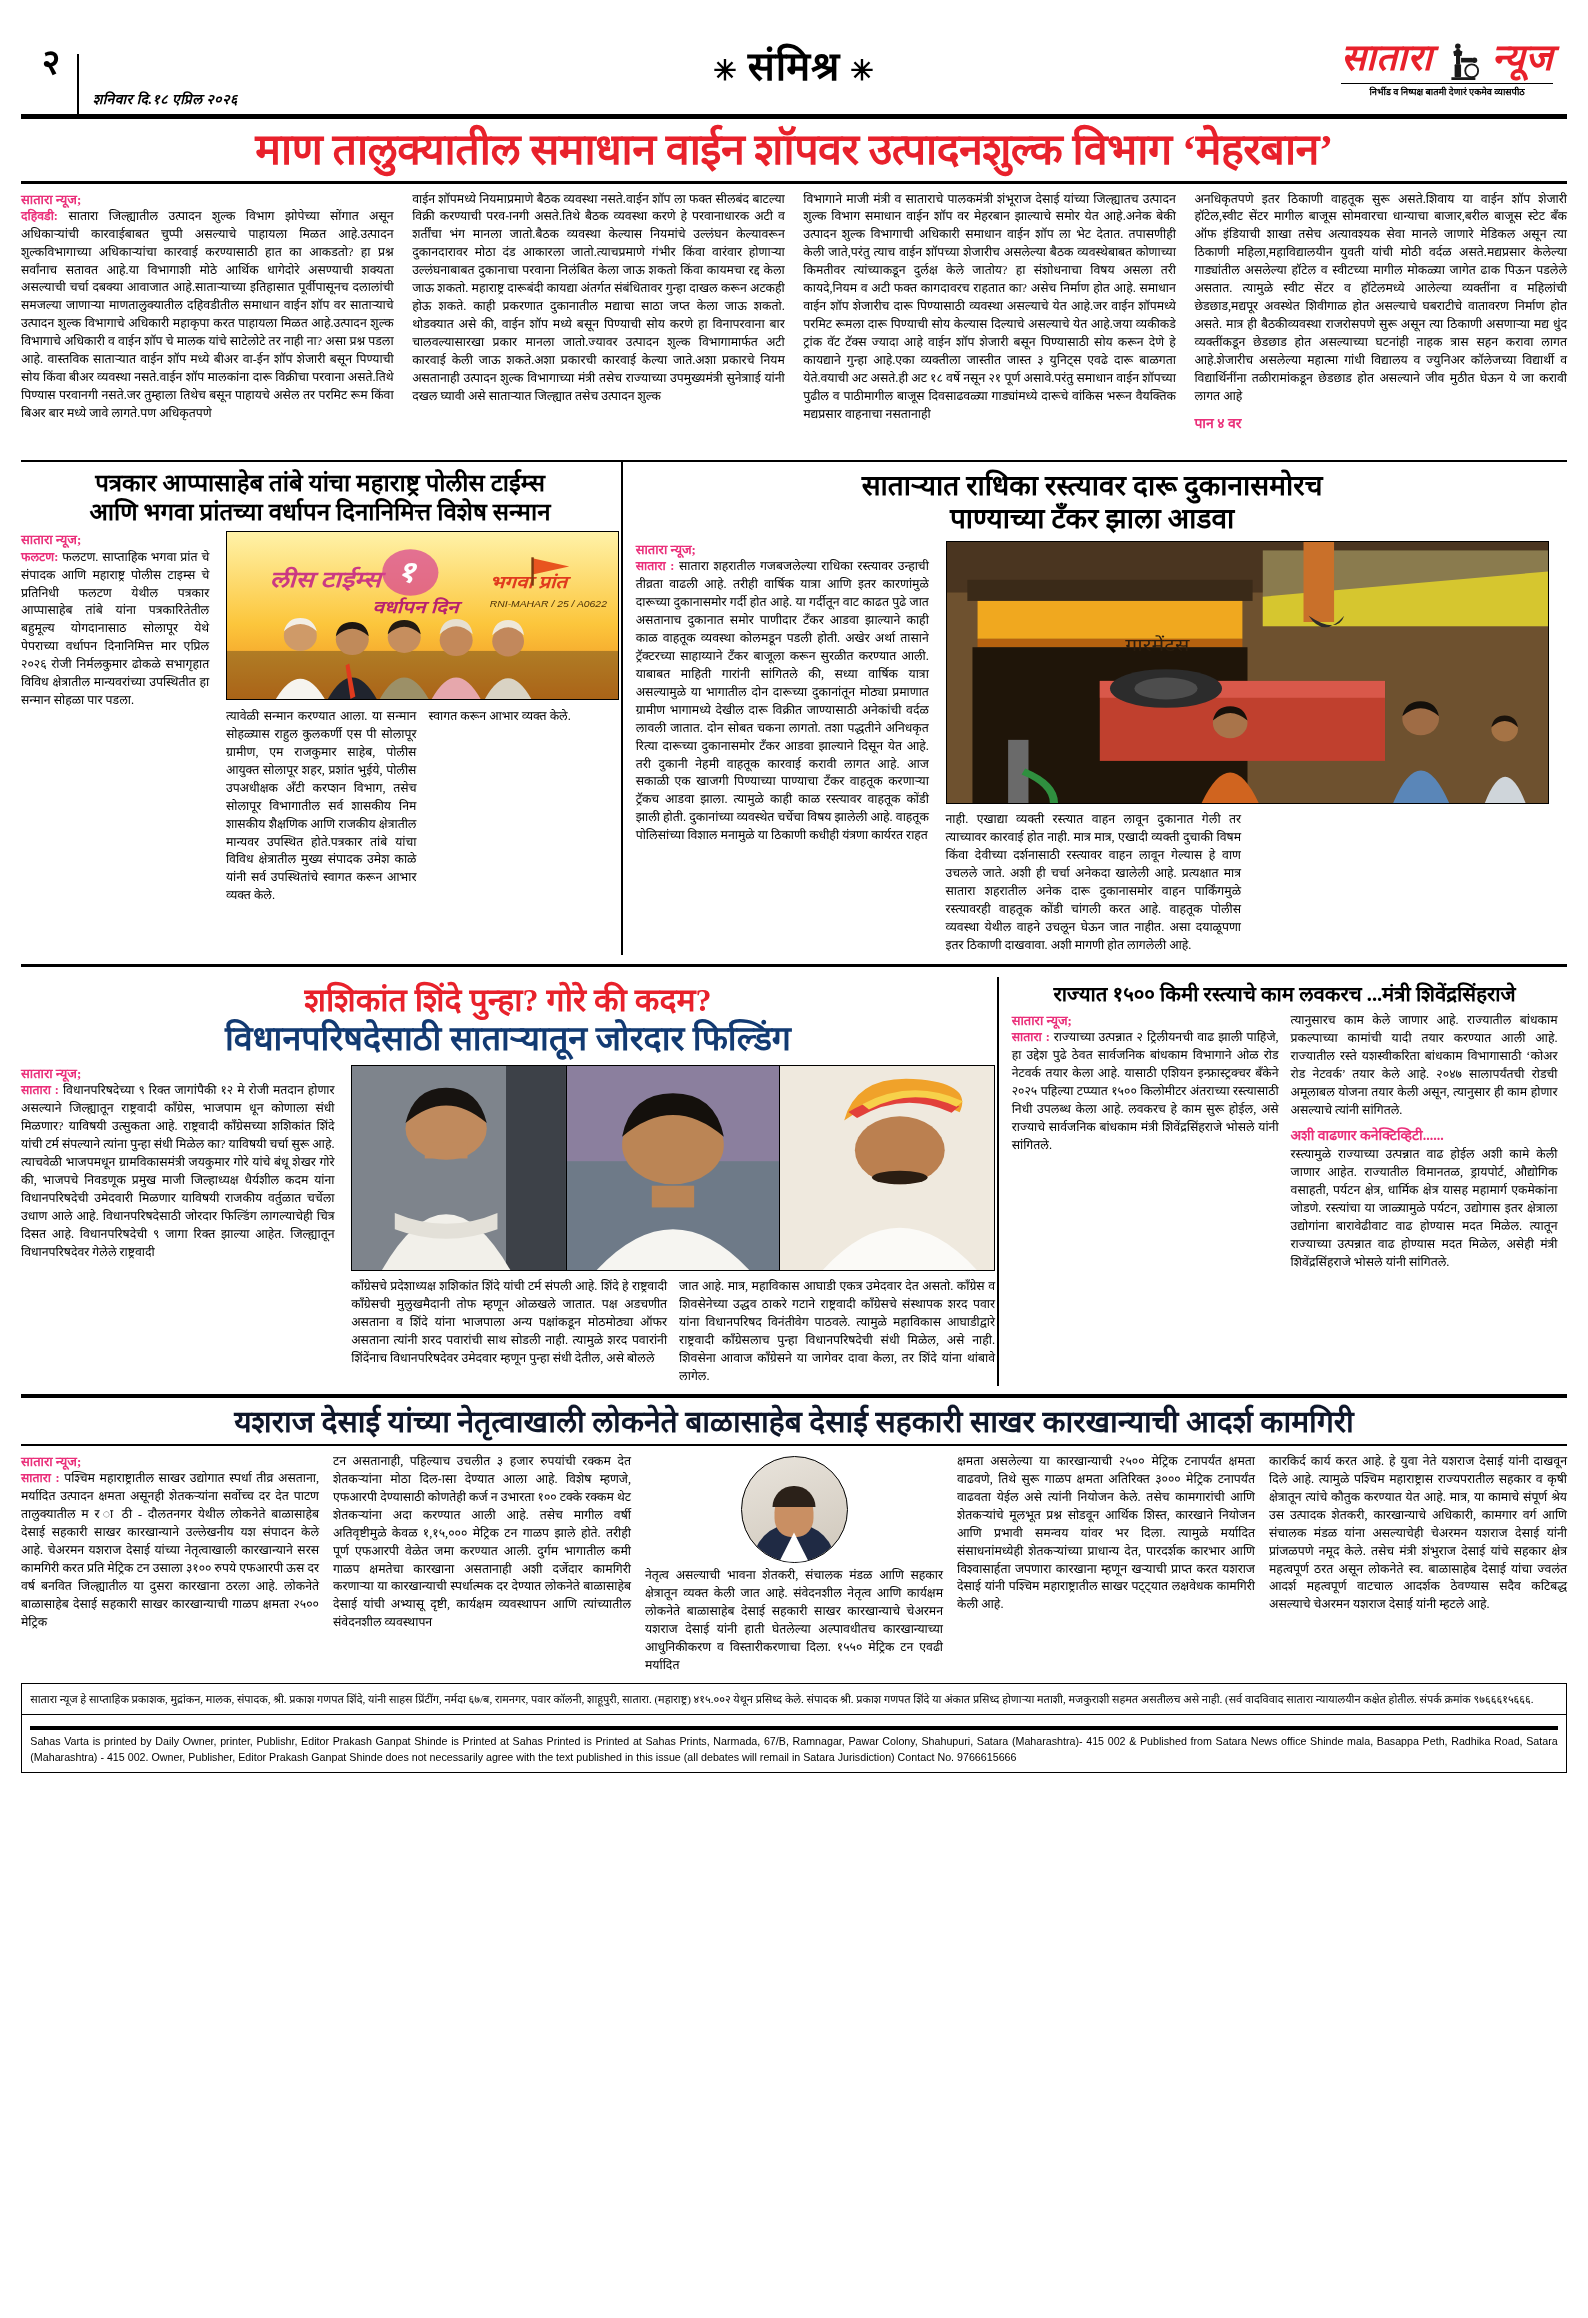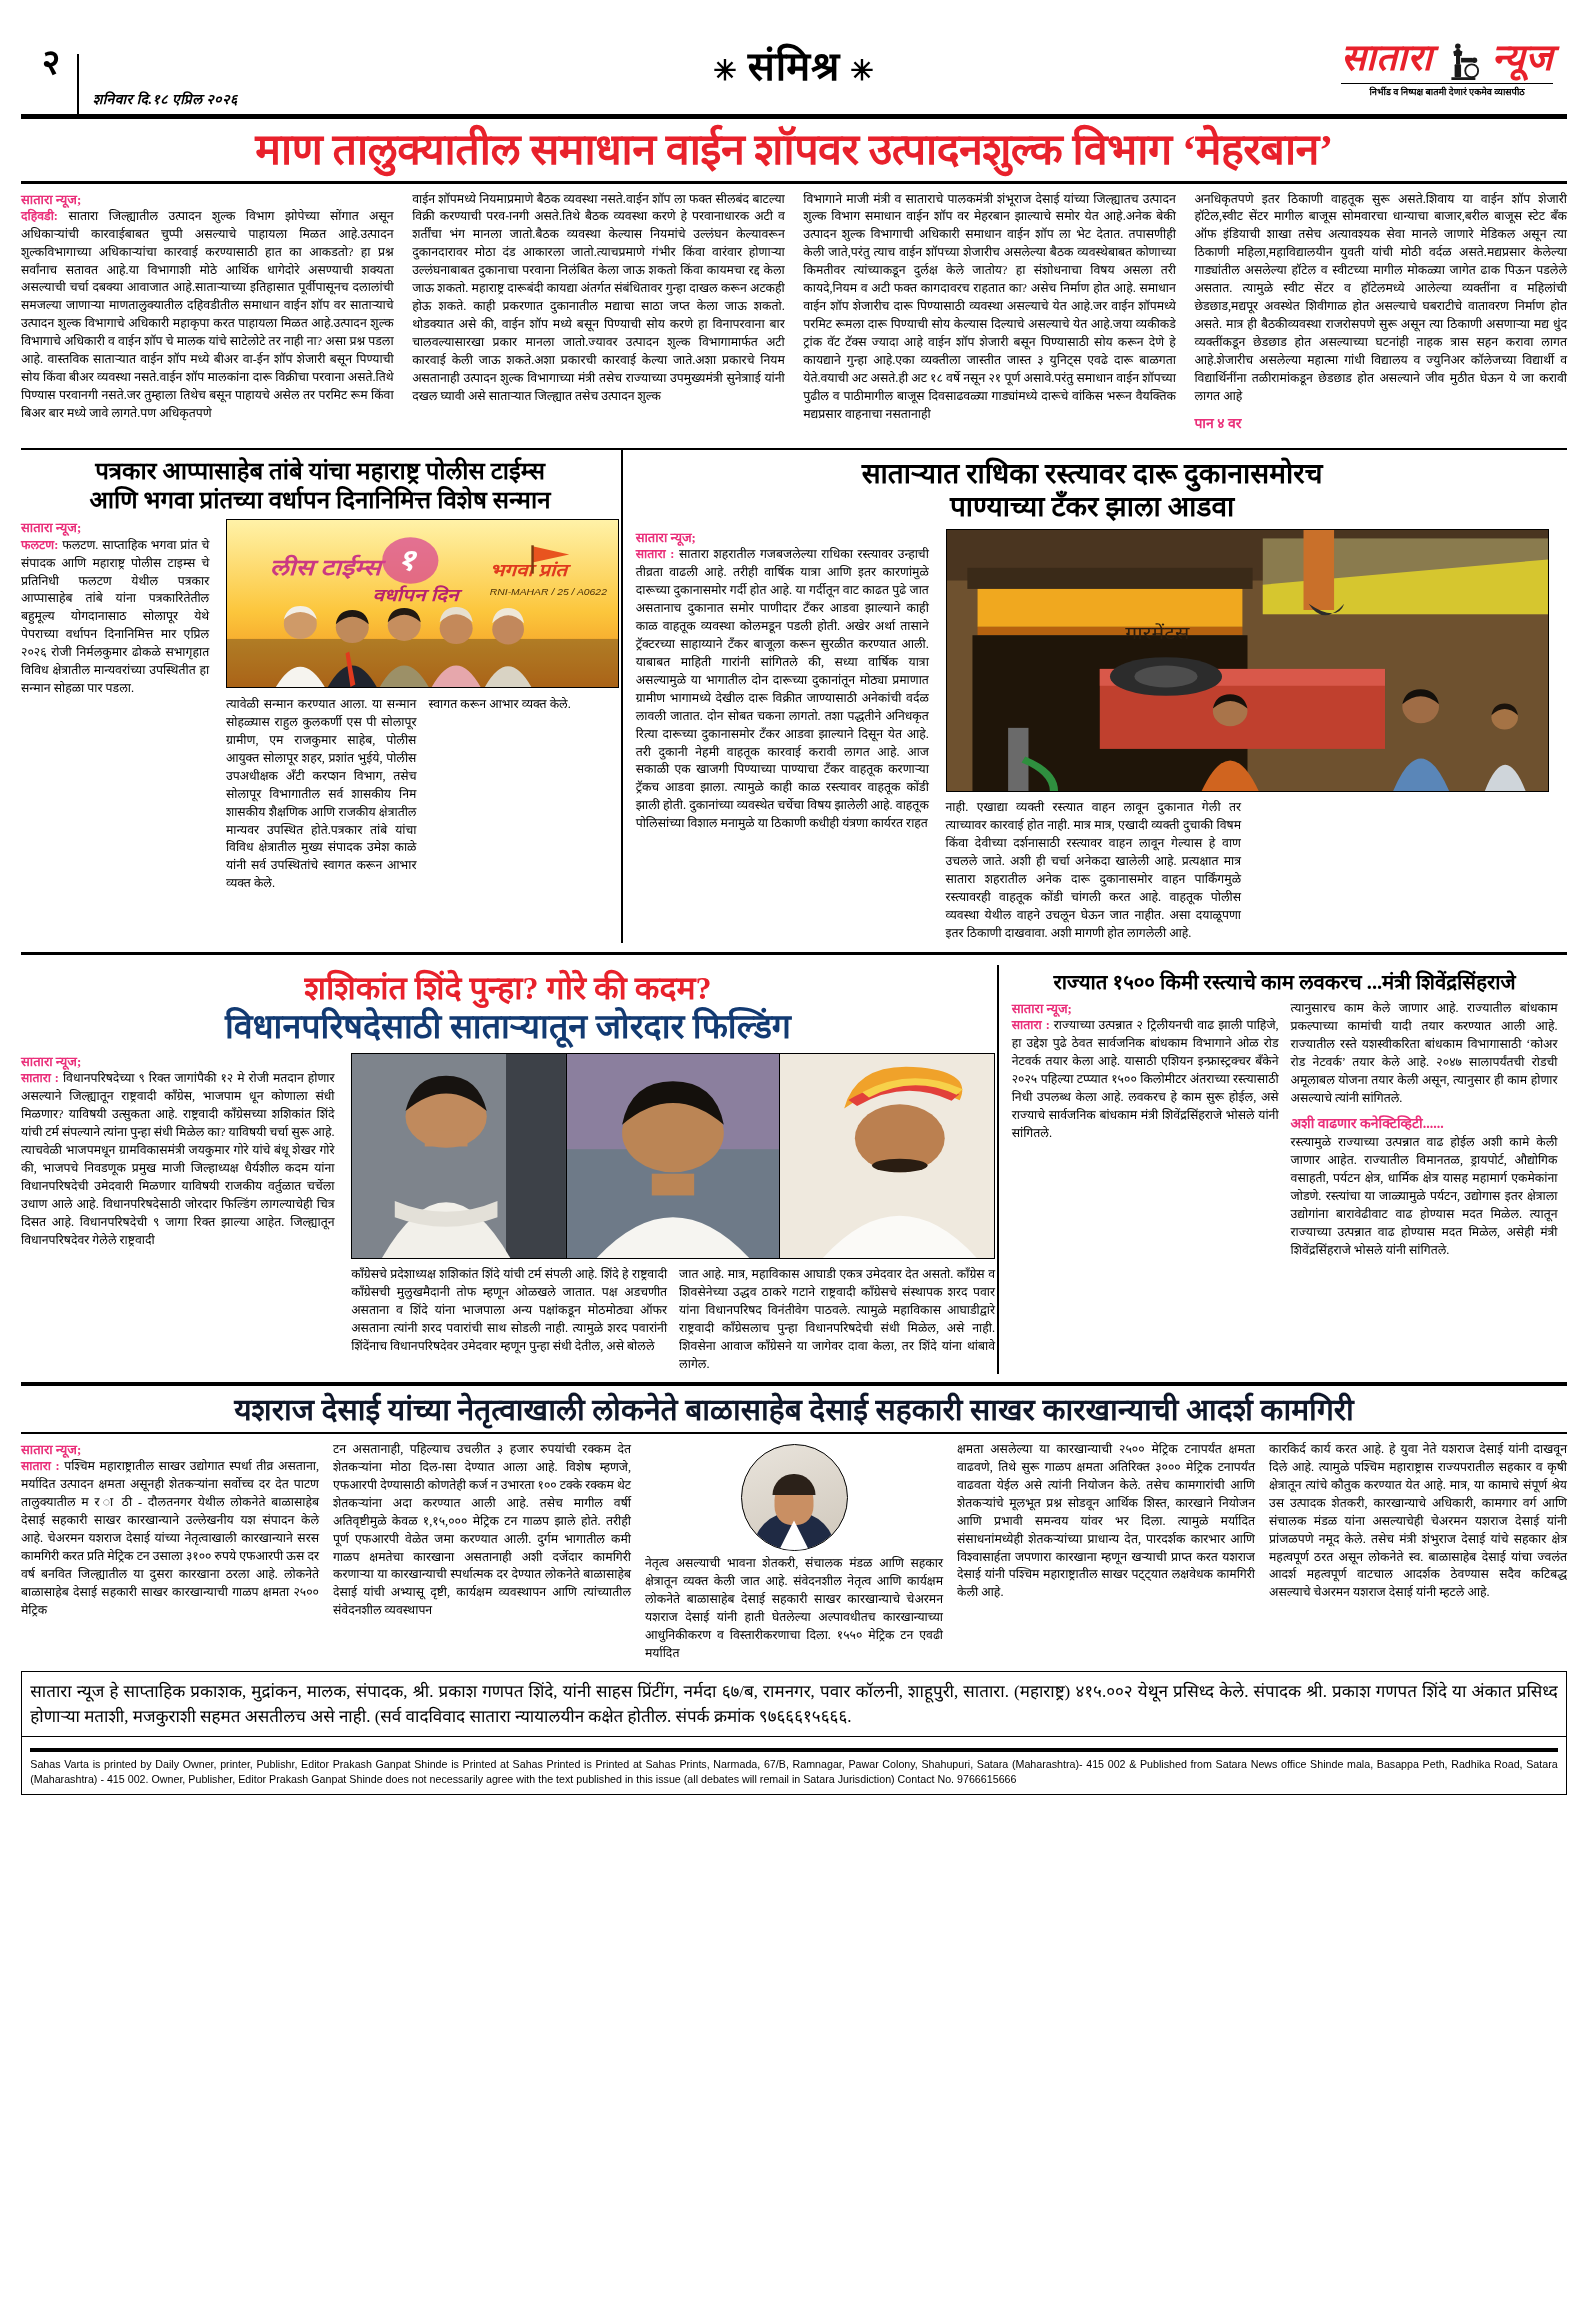--- a/index.html
+++ b/index.html
@@ -114,21 +114,21 @@
     line-height: 1.46;
     text-align: justify;
     text-justify: inter-word;
     hyphens: auto;
   }
   .byline { color: #ea2f7a; font-weight: bold; font-size: 13px; line-height: 1.32; }
   .dateline { color: #ea2f7a; font-weight: bold; }
   .jump { color: #ea2f7a; font-weight: bold; font-size: 14px; display: block; margin-top: 7px; }
 
   
-  .sec2-wrap { margin-top: 16px; }
+  .sec2-wrap { margin-top: 28px; }
   .sec2 {
     display: grid;
     grid-template-columns: 598px 6.5px 923px;
   }
   .vrule { background: #000; width: 2.3px; margin: 0 auto; }
   .sec-head-black {
     font-size: 24px; font-weight: bold; text-align: center;
     line-height: 1.18; padding: 7.4px 4.6px 5.6px 4.6px;
   }
   .sec-head-black.big { font-size: 28px; }
@@ -175,21 +175,21 @@
 
   
   .sec4 { margin-top: 8.3px; }
   .sec4-head {
     color:#0f172a; font-size: 30px; font-weight:bold; text-align:center; line-height:1.1; padding: 7.4px 0 6.5px;
     white-space: nowrap;
   }
 
   
   .footer-box { border: 1.9px solid #000; margin-top: 8.3px; padding: 6.5px 8.3px; }
-  .footer-mr { font-size: 17px; line-height: 1.5; text-align: justify; }
+  .footer-mr { font-size: 11px; line-height: 1.5; text-align: justify; }
   .footer-box2 { border: 1.9px solid #000; border-top: none; padding: 6.5px 8.3px; }
   .footer-en { font-size: 10.7px; line-height: 1.45; font-family: "Liberation Sans", sans-serif; text-align: justify;}
   .footer-div { height: 3.7px; background:#000; margin: 4.6px 0; }
   .mt16 { margin-top: 7.4px; }
 </style>
 </head>
 <body>
 
 <div class="page">
 

